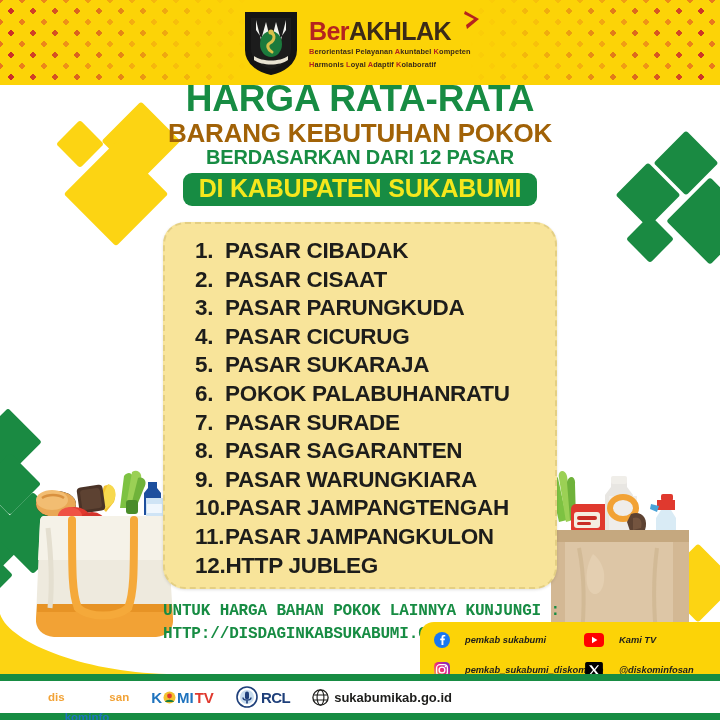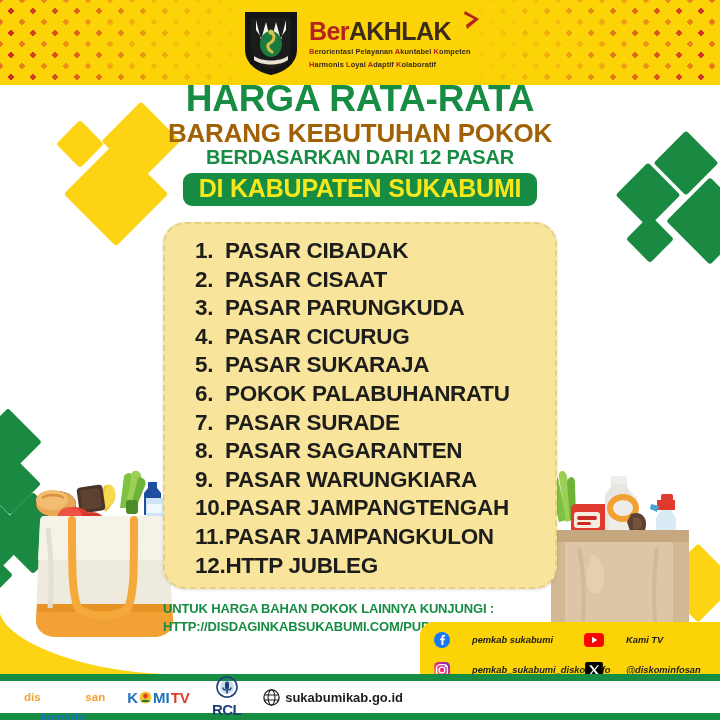--- a/index.html
+++ b/index.html
@@ -59,43 +59,43 @@
     background:#f8e49a; border:2px dashed #e4cf83; border-radius:22px;
     box-shadow:0 1px 3px rgba(0,0,0,.12);
     padding:13px 0 0 30px;
   }
   .li { display:flex; align-items:baseline; font-size:22.5px; font-weight:bold; color:#1d1d1b; line-height:28.6px; letter-spacing:-.3px; }
   .li .num { min-width:30px; }
   .li .nm  { white-space:nowrap; }
 
   
   .foot { position:absolute; left:163px; top:600px; width:420px; }
-  .foot div { font-size:13px; font-weight:bold; color:#178c43; line-height:1.42; letter-spacing:-.15px; white-space:nowrap; }
+  .foot div { font-size:16px; font-weight:bold; color:#178c43; line-height:1.42; letter-spacing:-.15px; white-space:nowrap;font-family:Liberation Mono, monospace; }
 
   
   .bag { position:absolute; }
 
   
   .social {
     position:absolute; right:0; bottom:40px; width:300px; height:58px;
     background:#fcd307; border-radius:14px 0 0 0;
     padding:7px 0 0 14px;
   }
   .social-row { display:flex; align-items:center; height:22px; }
-  .sc { display:flex; align-items:center; gap:22px; }
+  .sc { display:flex; align-items:center; gap:15px; }
   .sc .lbl { font-size:9.3px; font-weight:bold; font-style:italic; color:#1d1d1b; white-space:nowrap; }
   .sc .ico { width:16px; height:16px; flex:0 0 16px; }
 
   
   .bottom-yellow-curve { position:absolute; left:0; bottom:46px; width:175px; height:60px; overflow:hidden; }
   .bar { position:absolute; left:0; bottom:0; width:720px; height:46px; background:#ffffff; }
   .bar .gstripe { position:absolute; left:0; width:720px; height:7px; background:#178c43; }
   .bar .gstripe.top { top:0; }
   .bar .gstripe.bot { bottom:0; }
-  .bar-inner { position:absolute; left:0; top:7px; width:720px; height:32px; display:flex; align-items:center; gap:22px; padding-left:24px; }
+  .bar-inner { position:absolute; left:0; top:7px; width:720px; height:32px; display:flex; align-items:center; gap:22px; padding-left:48px; }
   .blogo { display:flex; align-items:center; }
   .bl-txt { font-size:11.5px; font-weight:bold; white-space:nowrap; }
 </style>
 </head>
 <body>
 
 <div id="poster">
 
   <div class="dia" style="left:55px; top:105px; width:140px; height:130px;">
     <i style="left:8px;  top:22px; width:34px; height:34px; background:#fcd413;"></i>
@@ -351,21 +351,21 @@
         <span class="bl-txt" style="color:#1e73be;font-size:15px;">K</span>
         <svg width="13" height="13" viewBox="0 0 13 13" xmlns="http://www.w3.org/2000/svg">
           <circle cx="6.5" cy="6.5" r="6" fill="#f2c230"></circle>
           <circle cx="6.5" cy="5" r="2.4" fill="#e0392e"></circle>
           <path d="M2,11 C3,8 10,8 11,11 Z" fill="#1b7a3c"></path>
         </svg>
         <span class="bl-txt" style="color:#1e73be;font-size:15px;">MI</span>
         <span class="bl-txt" style="color:#e0392e;font-size:15px;">TV</span>
       </div>
 
-      <div class="blogo" style="gap:3px;flex-direction:column;">
+      <div class="blogo" style="gap:3px;">
         <svg width="22" height="22" viewBox="0 0 22 22" xmlns="http://www.w3.org/2000/svg">
           <circle cx="11" cy="11" r="10" fill="none" stroke="#1e3f7a" stroke-width="1.6"></circle>
           <circle cx="11" cy="11" r="7" fill="#1e73be" opacity=".25"></circle>
           <rect x="9" y="5.5" width="4" height="8" rx="2" fill="#1e3f7a"></rect>
           <path d="M7,11.5 C7,15 15,15 15,11.5" stroke="#1e3f7a" stroke-width="1.4" fill="none"></path>
           <rect x="10.2" y="14.5" width="1.6" height="3" fill="#1e3f7a"></rect>
         </svg>
         <span class="bl-txt" style="color:#1e3f7a;font-size:15px;letter-spacing:-.5px;">RCL</span>
       </div>
 

